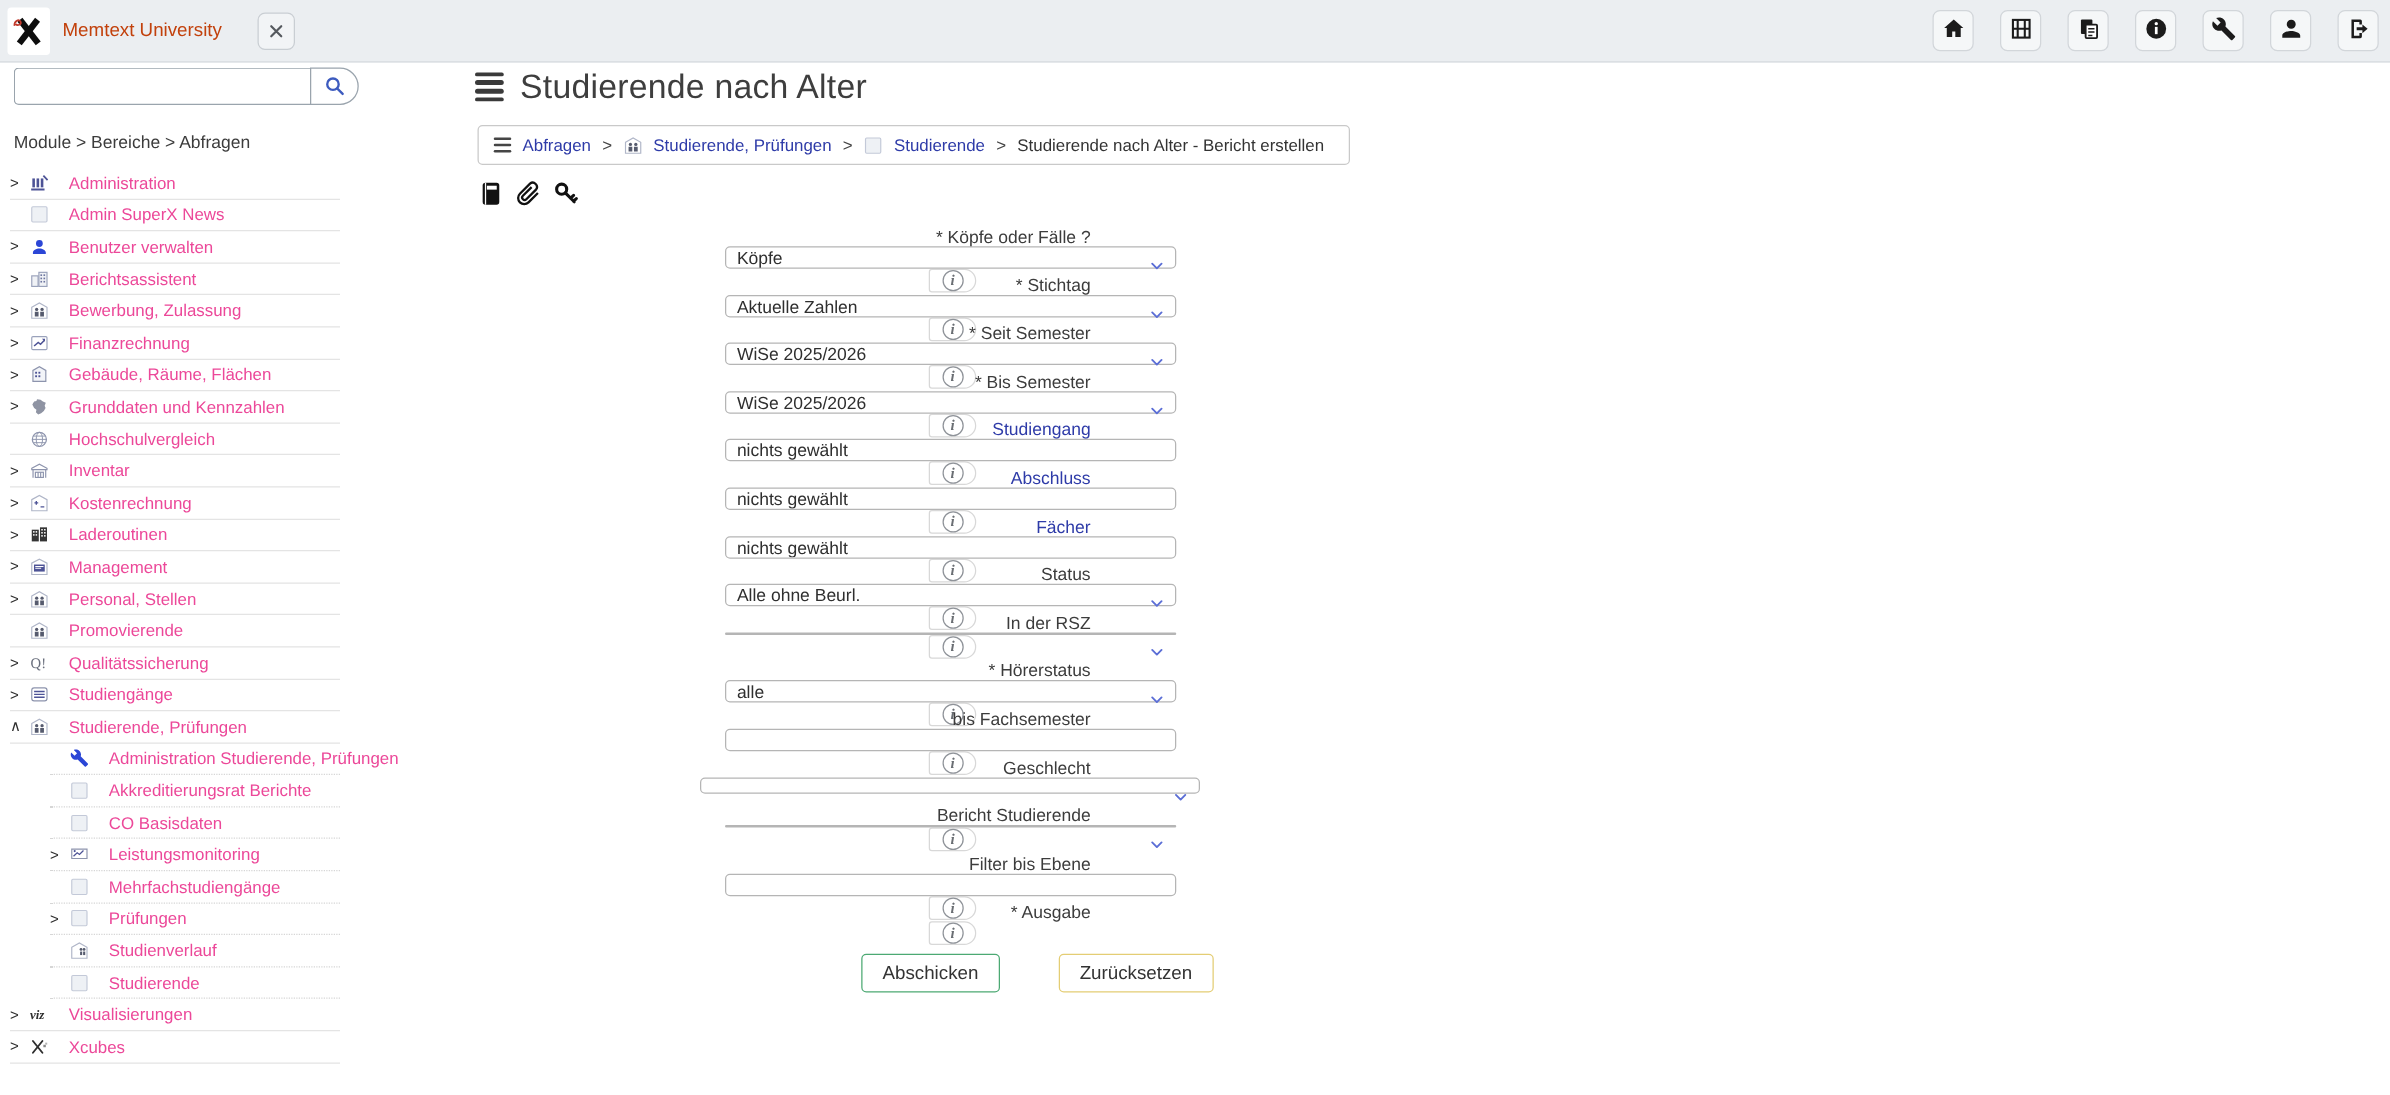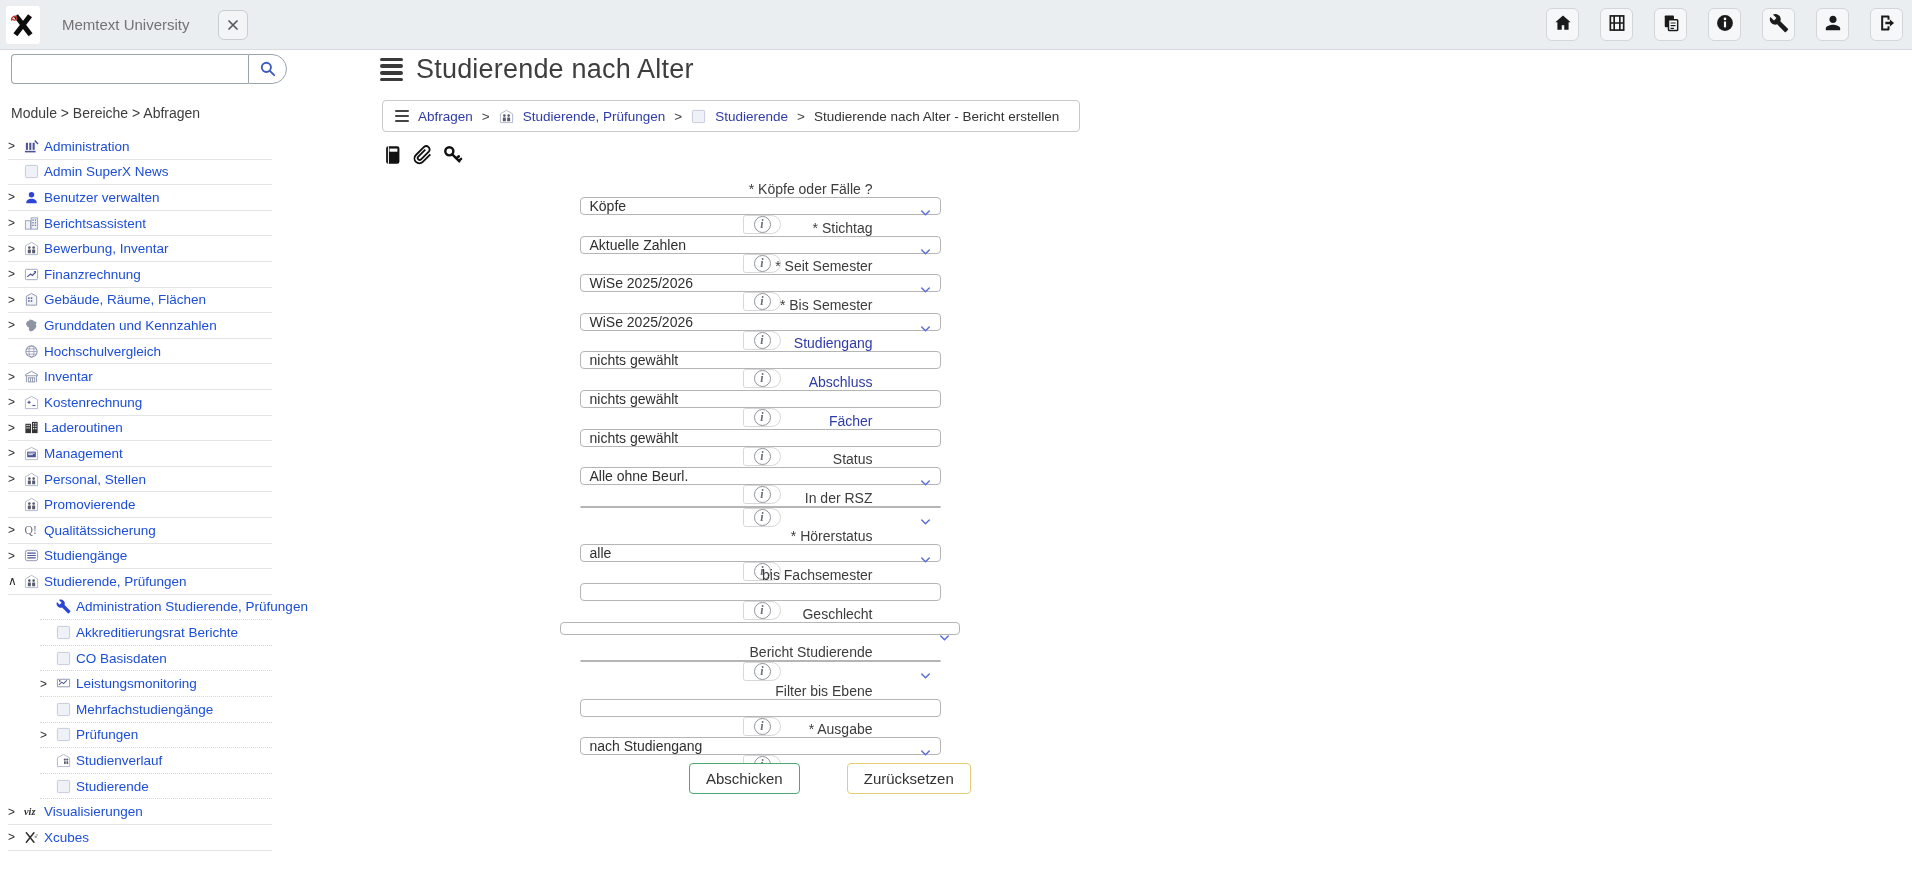--- a/index.html
+++ b/index.html
@@ -5,21 +5,21 @@
   * { box-sizing: border-box; margin: 0; padding: 0; }
   html,body { width:1912px; height:876px; overflow:hidden; background:#fff;
     font-family:"Liberation Sans", sans-serif; }
 
   
   .topbar { height:50px; background:#ebeef1; border-bottom:1px solid #d6dade;
     display:flex; align-items:center; }
   .logo { width:34px; height:38px; margin-left:6px; background:#fff; border-radius:3px;
     display:flex; align-items:center; justify-content:center; }
   .logo svg { width:26px; height:28px; }
-  .tab-title { margin-left:22px; font-size:15px; color:#737373; }
+  .tab-title { margin-left:10px; font-size:15px; color:#c2410c; }
   .close-btn { margin-left:28px; width:30px; height:30px; background:#f2f4f6;
     border:1px solid #c9ced3; border-radius:6px; display:flex; align-items:center;
     justify-content:center; cursor:pointer; }
   .close-btn svg { width:16px; height:16px; }
   .topbar-right { margin-left:auto; margin-right:9px; display:flex; gap:21px; }
   .icon-btn { width:33px; height:33px; background:#f5f7f8; border:1px solid #d2d6da;
     border-radius:6px; display:flex; align-items:center; justify-content:center; cursor:pointer; }
   .icon-btn svg { width:20px; height:20px; }
 
   
@@ -31,21 +31,21 @@
     background:#fff; display:flex; align-items:center; justify-content:center; cursor:pointer; }
   .search-btn svg { width:18px; height:18px; }
   .sidebar-crumb { margin:21px 0 0 11px; font-size:14px; color:#3c3c3c; }
   .tree { margin-top:13px; }
   .tree-row { display:flex; align-items:center; height:25.6px; cursor:pointer; }
   .tree-row.lvl0 { margin-left:8px;  width:264px; border-bottom:1px solid #e4e4e4; }
   .tree-row.lvl1 { margin-left:40px; width:232px; border-bottom:1px dotted #d6d6d6; }
   .expander { width:16px; flex:none; font-size:12px; color:#2f2f2f; }
   .ticon { width:20px; height:16px; flex:none; display:flex; align-items:center; }
   .ticon svg { width:15px; height:15px; }
-  .tlabel { margin-left:0; font-size:13.5px; color:#1d4ed8; white-space:nowrap; }
+  .tlabel { margin-left:11px; font-size:13.5px; color:#ec4899; white-space:nowrap; }
 
   
   .main { position:absolute; left:380px; top:50px; width:760px; }
   .page-title { margin-top:4px; display:flex; align-items:center; gap:13px; }
   .title-icon { width:23px; display:flex; flex-direction:column; gap:3px; }
   .title-icon i { display:block; height:3.6px; background:#3a3a3a; border-radius:2px; }
   .page-title h1 { font-size:27px; font-weight:400; color:#3e3e3e; letter-spacing:.2px; }
 
   .crumb-box { margin:15px 0 0 2px; width:698px; height:32px; border:1px solid #c9c9c9;
     border-radius:4px; display:flex; align-items:center; padding:0 12px; gap:9px;
@@ -220,21 +220,21 @@
         <span class="ticon">
           <svg viewBox="0 0 16 16">
             <path d="M1.5 5.2 8 1.4l6.5 3.8v9.3h-13z" fill="#fff" stroke="#b0b6c8"></path>
             <g fill="#565b6e">
               <circle cx="5.7" cy="7" r="1.4"></circle>
               <circle cx="10.3" cy="7" r="1.4"></circle>
               <path d="M4.1 9h3.2v4H4.1zM8.7 9h3.2v4H8.7z"></path>
             </g>
           </svg>
         </span>
-        <span class="tlabel">Bewerbung, Inventar</span>
+        <span class="tlabel">Bewerbung, Zulassung</span>
       </div>
       <div class="tree-row lvl0">
         <span class="expander">&gt;</span>
         <span class="ticon">
           <svg viewBox="0 0 16 16">
             <rect x="1.5" y="2.5" width="13" height="11" rx="1" fill="#fff" stroke="#9aa2bb"></rect>
             <path d="M3.5 10.5 7 7.4l2 1.6 3.3-3.4" fill="none" stroke="#4d5396" stroke-width="1.3"></path>
             <path d="M12.8 4.2h-2.6l2.6 2.6z" fill="#4d5396"></path>
           </svg>
         </span>
@@ -695,26 +695,20 @@
       </div>
       <div class="form-row">
         <span class="flabel">Filter bis Ebene</span>
         <input type="text" class="fld" style="">
         <button class="info-btn" type="button">
           <span class="info-i">i</span>
         </button>
       </div>
       <div class="form-row">
         <span class="flabel">* Ausgabe</span>
-        <div class="fld select">
-          <span>nach Studiengang</span>
-          <svg class="chev" viewBox="0 0 24 24">
-            <path d="M6 9.5l6 6 6-6" fill="none" stroke="#5b6ed6" stroke-width="2.4" stroke-linecap="round" stroke-linejoin="round"></path>
-          </svg>
-        </div>
         <button class="info-btn" type="button">
           <span class="info-i">i</span>
         </button>
       </div>
       <div class="btn-row">
         <button class="btn submit" type="button">Abschicken</button>
         <button class="btn reset" type="button">Zurücksetzen</button>
       </div>
     </form>
 </main>

